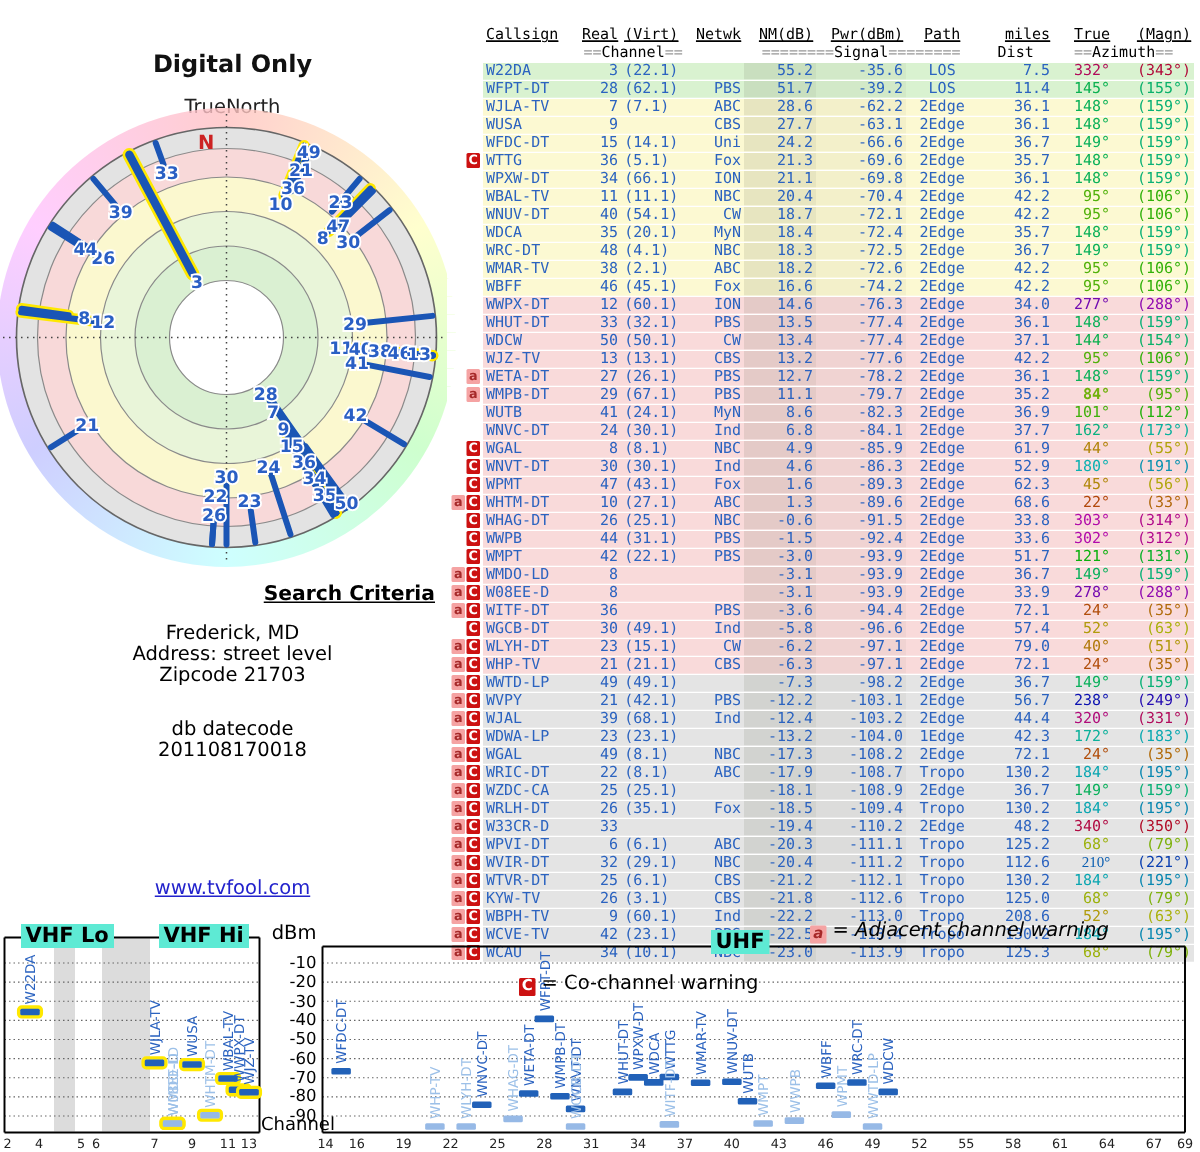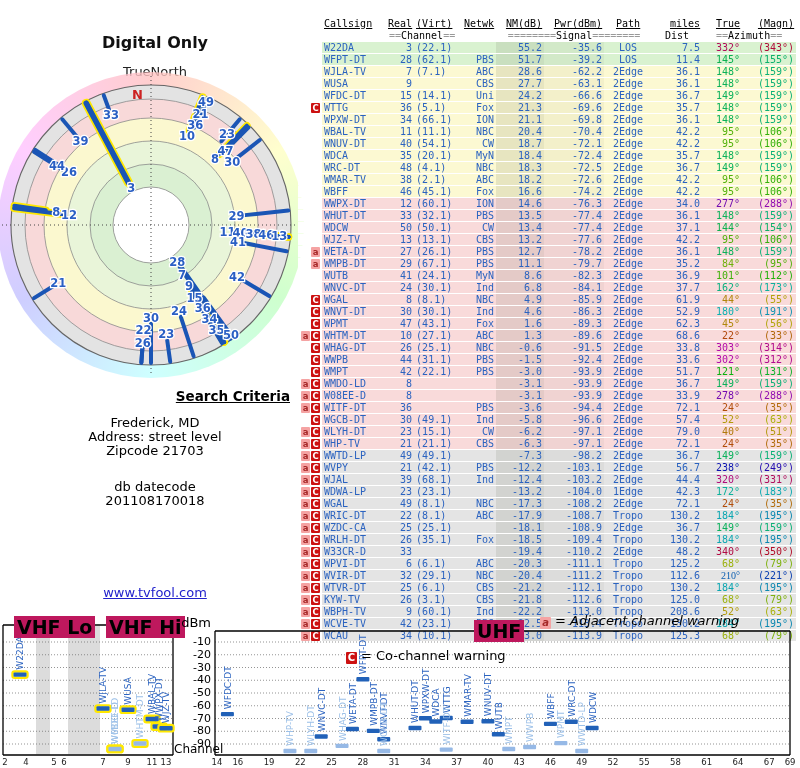--- a/index.html
+++ b/index.html
@@ -34,21 +34,21 @@
   td.flags{background:#fff;text-align:right;padding-right:3px;}
   td.nm{box-shadow:inset 0 0 0 99px rgba(90,100,75,.13);}
   td.pw{box-shadow:inset 0 0 0 99px rgba(90,100,75,.055);}
   .fa,.fc{display:inline-block;width:9px;height:10px;line-height:10px;font-size:8.5px;text-align:center;
     font-weight:bold;border-radius:1px;margin-left:1px;font-family:"DejaVu Sans",sans-serif;vertical-align:middle;}
   .fa{background:#f5a3a3;color:#a62929;}
   .fc{background:#cc1111;color:#fff;}
   
   #vhf-chart{left:2px;top:612px;}
   #uhf-chart{left:212px;top:612px;}
-  .band-label{font-weight:bold;font-size:19px;background:#be185d;padding:0 3px;color:#000;}
+  .band-label{font-weight:bold;font-size:14px;background:#5eead4;padding:0 3px;color:#000;}
   #vhf-lo-label{left:14px;top:616px;}
   #vhf-hi-label{left:106px;top:616px;}
   #uhf-label{left:474px;top:620px;}
   #legend-c,#legend-a{top:613px;font-size:13px;color:#000;}
   #legend-c{left:346px;margin-top:35px;}
   #legend-a{left:540px;font-style:italic;}
   .lgbox{display:inline-block;width:11px;height:12px;line-height:12px;text-align:center;font-size:10px;
     font-weight:bold;border-radius:1px;margin-right:4px;vertical-align:-1px;}
   #dbm-label{left:178px;top:615px;width:33px;text-align:right;font-size:13px;color:#000;}
   #dbm-ticks{left:178px;top:612px;width:33px;height:150px;}
@@ -443,21 +443,21 @@
       <tr class="p">
         <td class="flags"><span class="fa">a</span></td>
         <td class="l">WMPB-DT</td>
         <td class="r">29</td>
         <td class="l">(67.1)</td>
         <td class="r">PBS</td>
         <td class="r nm">11.1</td>
         <td class="r pw">-79.7</td>
         <td class="c">2Edge</td>
         <td class="r">35.2</td>
-        <td class="r" style="color: rgb(111, 177, 11);">84°</td>
+        <td class="r" style="color: rgb(111, 177, 11); font-weight: bold;">84°</td>
         <td class="r" style="color: rgb(81, 177, 11);">(95°)</td>
       </tr>
       <tr class="p">
         <td class="flags"></td>
         <td class="l">WUTB</td>
         <td class="r">41</td>
         <td class="l">(24.1)</td>
         <td class="r">MyN</td>
         <td class="r nm">8.6</td>
         <td class="r pw">-82.3</td>

